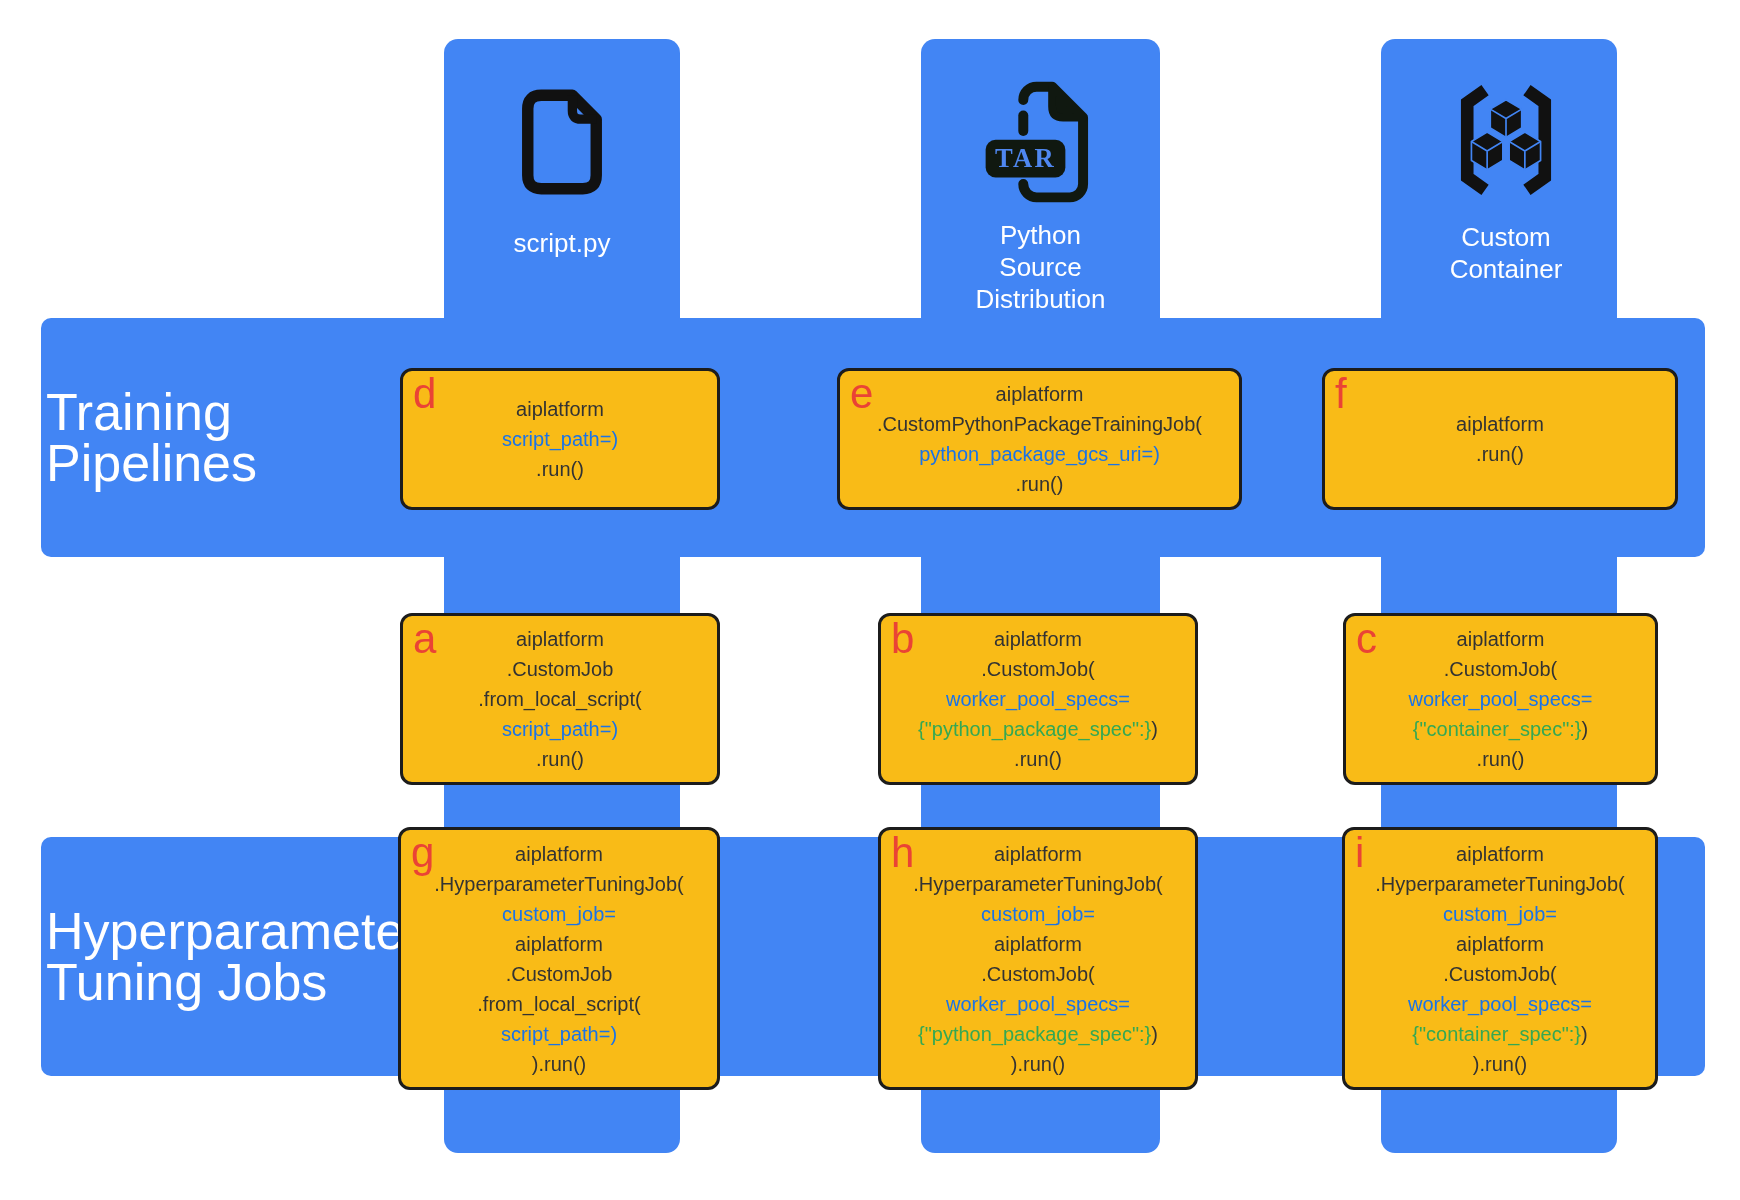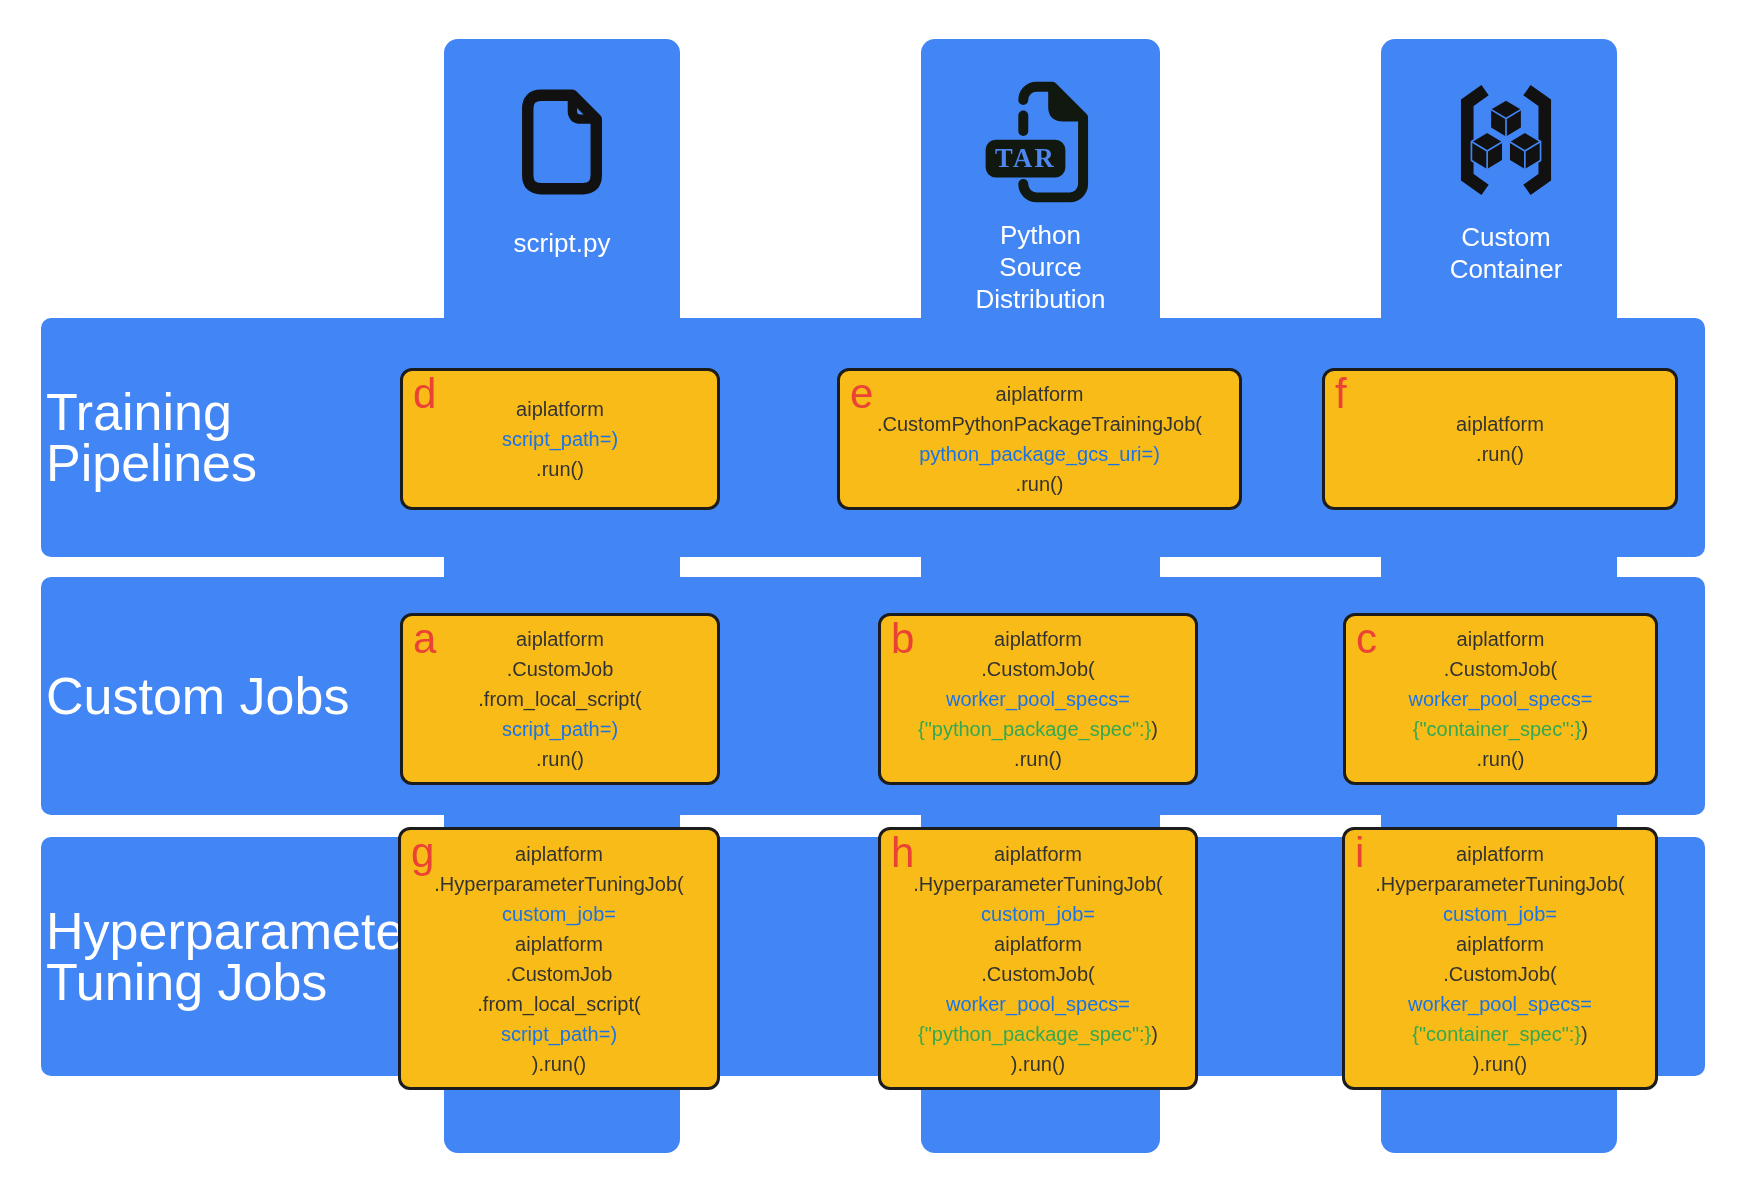--- a/index.html
+++ b/index.html
@@ -98,23 +98,20 @@
       </svg>
       <div class="col-label">Custom
 Container</div>
     </div>
   </div>
 
   <div class="band band1">
     <div class="row-label">Training
 Pipelines</div>
   </div>
-  <div class="band band2">
-    <div class="row-label">Custom Jobs</div>
-  </div>
   <div class="band band3">
     <div class="row-label">Hyperparameter
 Tuning Jobs</div>
   </div>
 
   <div class="cell cell-d">
     <span class="cell-letter">d</span>
     <div class="cell-code">
         <div class="code-line"><span class="seg-code">aiplatform</span></div>
         <div class="code-line"><span class="seg-param">script_path=)</span></div>

